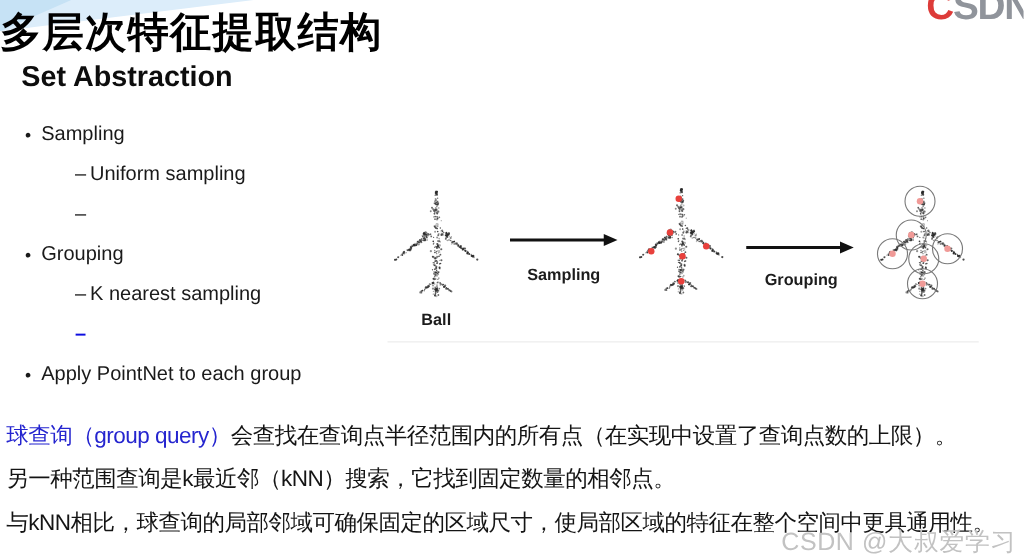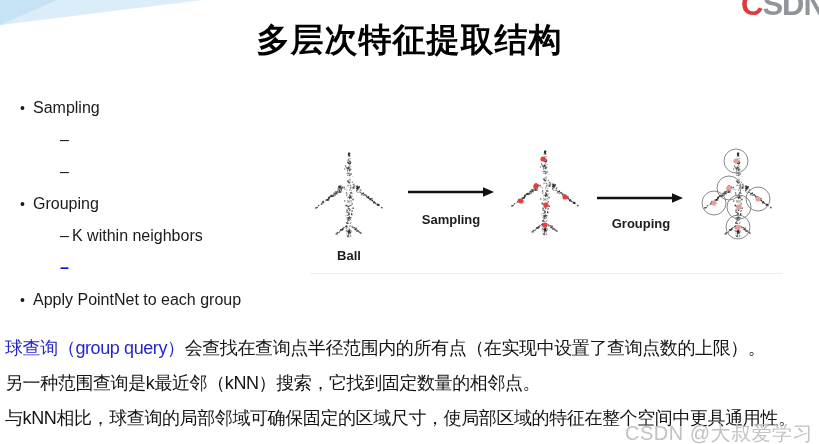--- a/index.html
+++ b/index.html
@@ -12,22 +12,22 @@
     clip-path:polygon(0 0,100% 0,0 100%);}
   .corner-dark{width:57px;height:25px;background:var(--corner_dark,#c6e2f5);
     clip-path:polygon(0 0,100% 0,0 100%);}
 
   
   .logo{position:absolute;left:741px;top:-11px;font-size:31px;font-weight:800;
     letter-spacing:-1px;line-height:1;white-space:nowrap;}
   .logo .c{color:var(--logo_red,#dd3b39);}
   .logo .sdn{color:var(--logo_gray,#90949b);}
 
-  .title{position:absolute;left:0;top:4px;width:100%;text-align:center;
-    font-size:33px;font-weight:900;color:#000;letter-spacing:1px;margin-top:14px;}
+  .title{position:absolute;left:0;top:4px;width:100%;text-align:left;
+    font-size:33px;font-weight:900;color:#000;letter-spacing:1px;}
 
   .section-heading{position:absolute;left:17px;top:48px;font-size:23px;
     font-weight:bold;color:#0d0d0d;}
 
   
   .bullets{position:absolute;left:20px;top:92px;width:300px;font-size:16px;color:#1a1a1a;}
   .row{position:relative;height:32px;display:flex;align-items:center;}
   .row .mk{position:absolute;top:50%;transform:translateY(-50%);}
   .l1{padding-left:13px;} .l1 .mk{left:0;font-size:14px;}
   .l2{padding-left:52px;} .l2 .mk{left:40px;}
@@ -54,39 +54,41 @@
 
 <div id="stage">
 
   <div class="corner corner-light"></div>
   <div class="corner corner-dark"></div>
 
   <div class="logo"><span class="c">C</span><span class="sdn">SDN</span></div>
 
   <div class="title">多层次特征提取结构</div>
 
+  <div class="section-heading">Set Abstraction</div>
 
   <div class="bullets">
     <div class="row l1">
       <span class="mk">•</span>
       <span class="txt">Sampling</span>
     </div>
     <div class="row l2">
       <span class="mk">–</span>
+      <span class="txt">Uniform sampling</span>
     </div>
     <div class="row l2">
       <span class="mk">–</span>
     </div>
     <div class="row l1">
       <span class="mk">•</span>
       <span class="txt">Grouping</span>
     </div>
     <div class="row l2">
       <span class="mk">–</span>
-      <span class="txt">K within neighbors</span>
+      <span class="txt">K nearest sampling</span>
     </div>
     <div class="row l2 hl">
       <span class="mk">–</span>
     </div>
     <div class="row l1">
       <span class="mk">•</span>
       <span class="txt">Apply PointNet to each group</span>
     </div>
   </div>
 

